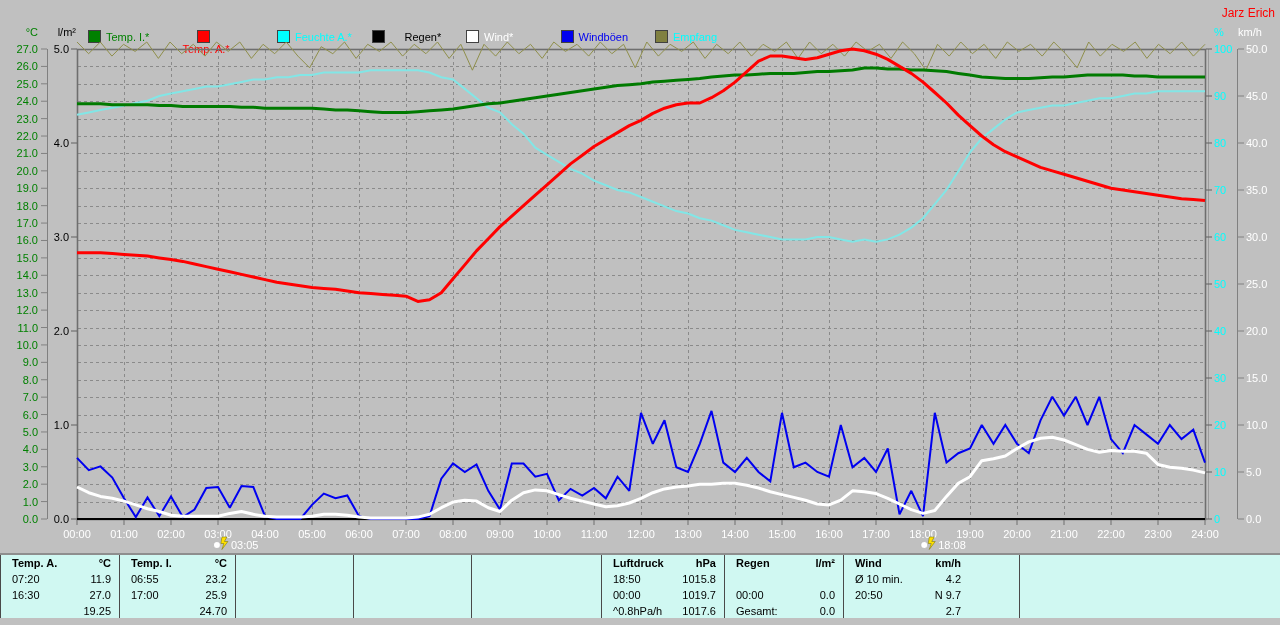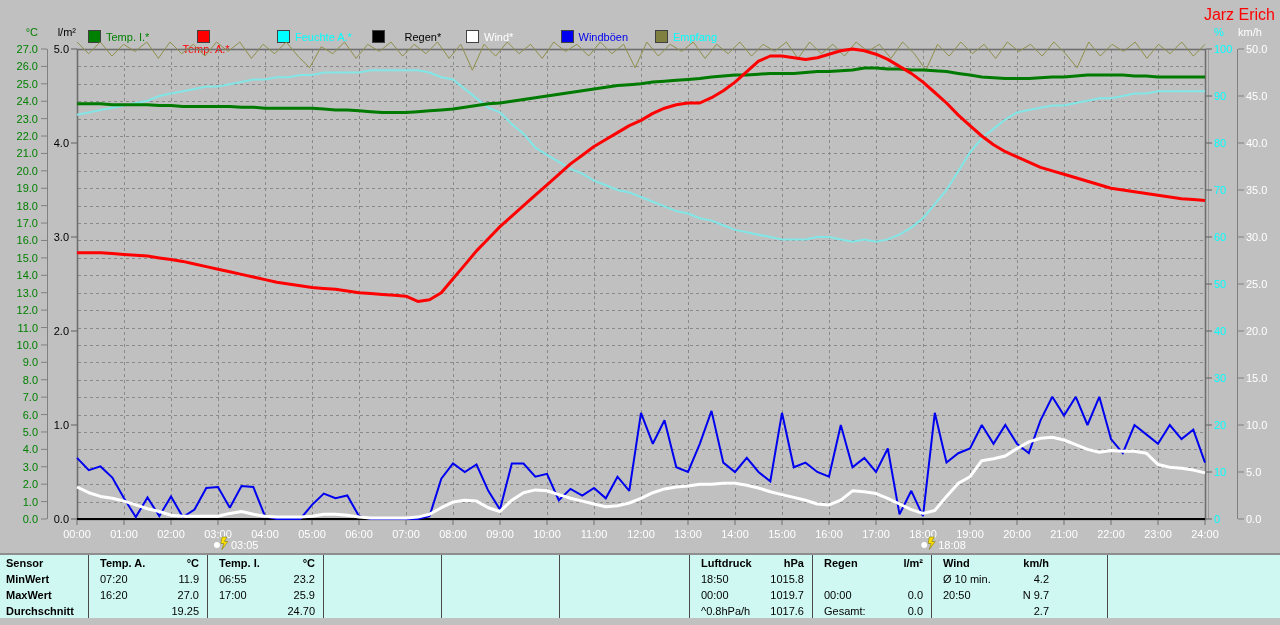--- a/index.html
+++ b/index.html
@@ -1,20 +1,20 @@
 <!DOCTYPE html>
 <html><head>
 <meta charset="utf-8">
 <style>
   html,body{margin:0;padding:0;background:#C0C0C0;}
   .app{position:relative;width:1280px;height:625px;background:#C0C0C0;overflow:hidden;
        font-family:"Liberation Sans",sans-serif;}
   .page-title{position:absolute;left:0;right:0;top:5px;text-align:center;color:#F8F8F8;
        font-size:15px;letter-spacing:0.5px;}
-  .author{position:absolute;right:5px;top:6px;color:#FF0000;font-size:16px;}
+  .author{position:absolute;right:5px;top:6px;color:#FF0000;font-size:12px;}
   .unit-label{position:absolute;top:26px;font-size:11px;}
   .unit-tempC{left:0;width:38px;text-align:right;color:#008000;}
   .unit-rain{left:44px;width:32px;text-align:right;color:#000000;}
   .unit-hum{left:1206px;width:26px;text-align:center;color:#00FFFF;}
   .unit-wind{left:1238px;width:40px;text-align:left;color:#FFFFFF;}
   .legend{position:absolute;left:88px;top:30px;height:14px;width:1100px;}
   .legend-item{position:absolute;top:0;display:flex;align-items:center;font-size:11px;white-space:nowrap;}
   .legend-box{width:11px;height:11px;border:1px solid #404040;display:inline-block;margin-right:5px;}
   .chart-svg{position:absolute;left:0;top:0;}
   .infotable{position:absolute;left:0;top:553px;width:1280px;height:65px;background:#D0F8F2;
@@ -311,37 +311,31 @@
         <text x="230.9151" y="549" fill="#FFFFFF" font-size="11px" font-family="&quot;Liberation Sans&quot;,sans-serif">03:05</text>
       </g>
       <g>
         <circle cx="924.2651" cy="545" r="3.5" fill="#FFFFFF" stroke="#9a9a9a" stroke-width="0.5"></circle>
         <polygon points="929.2651,537 934.2651,537 931.7651,541.5 935.2651,541.5 929.2651,549.5 931.2651,543.5 928.2651,543.5" fill="#FFE000" stroke="#6b6b00" stroke-width="0.5"></polygon>
         <text x="938.2651" y="549" fill="#FFFFFF" font-size="11px" font-family="&quot;Liberation Sans&quot;,sans-serif">18:08</text>
       </g>
     </svg>
 
   <div class="infotable" id="infotable">
-      <div class="itcol rowlabels" style="flex: 0 0 88px;">
-        <div class="itrow">Sensor</div>
-        <div class="itrow">MinWert</div>
-        <div class="itrow">MaxWert</div>
-        <div class="itrow">Durchschnitt</div>
-      </div>
       <div class="itcol bordered" style="flex: 0 0 119px;">
         <div class="itrow hdr">
           <span class="lft">Temp. A.</span>
           <span class="rgt">°C</span>
         </div>
         <div class="itrow">
           <span class="lft">07:20</span>
           <span class="rgt">11.9</span>
         </div>
         <div class="itrow">
-          <span class="lft">16:20</span>
+          <span class="lft">16:30</span>
           <span class="rgt">27.0</span>
         </div>
         <div class="itrow">
           <span class="lft"></span>
           <span class="rgt">19.25</span>
         </div>
       </div>
       <div class="itcol bordered" style="flex: 0 0 116px;">
         <div class="itrow hdr">
           <span class="lft">Temp. I.</span>

